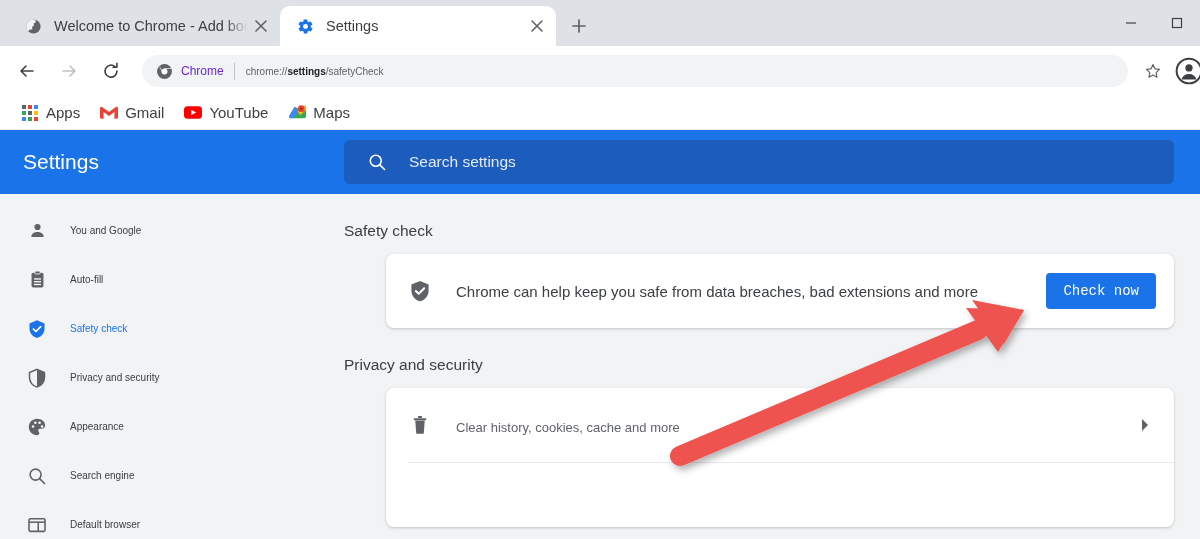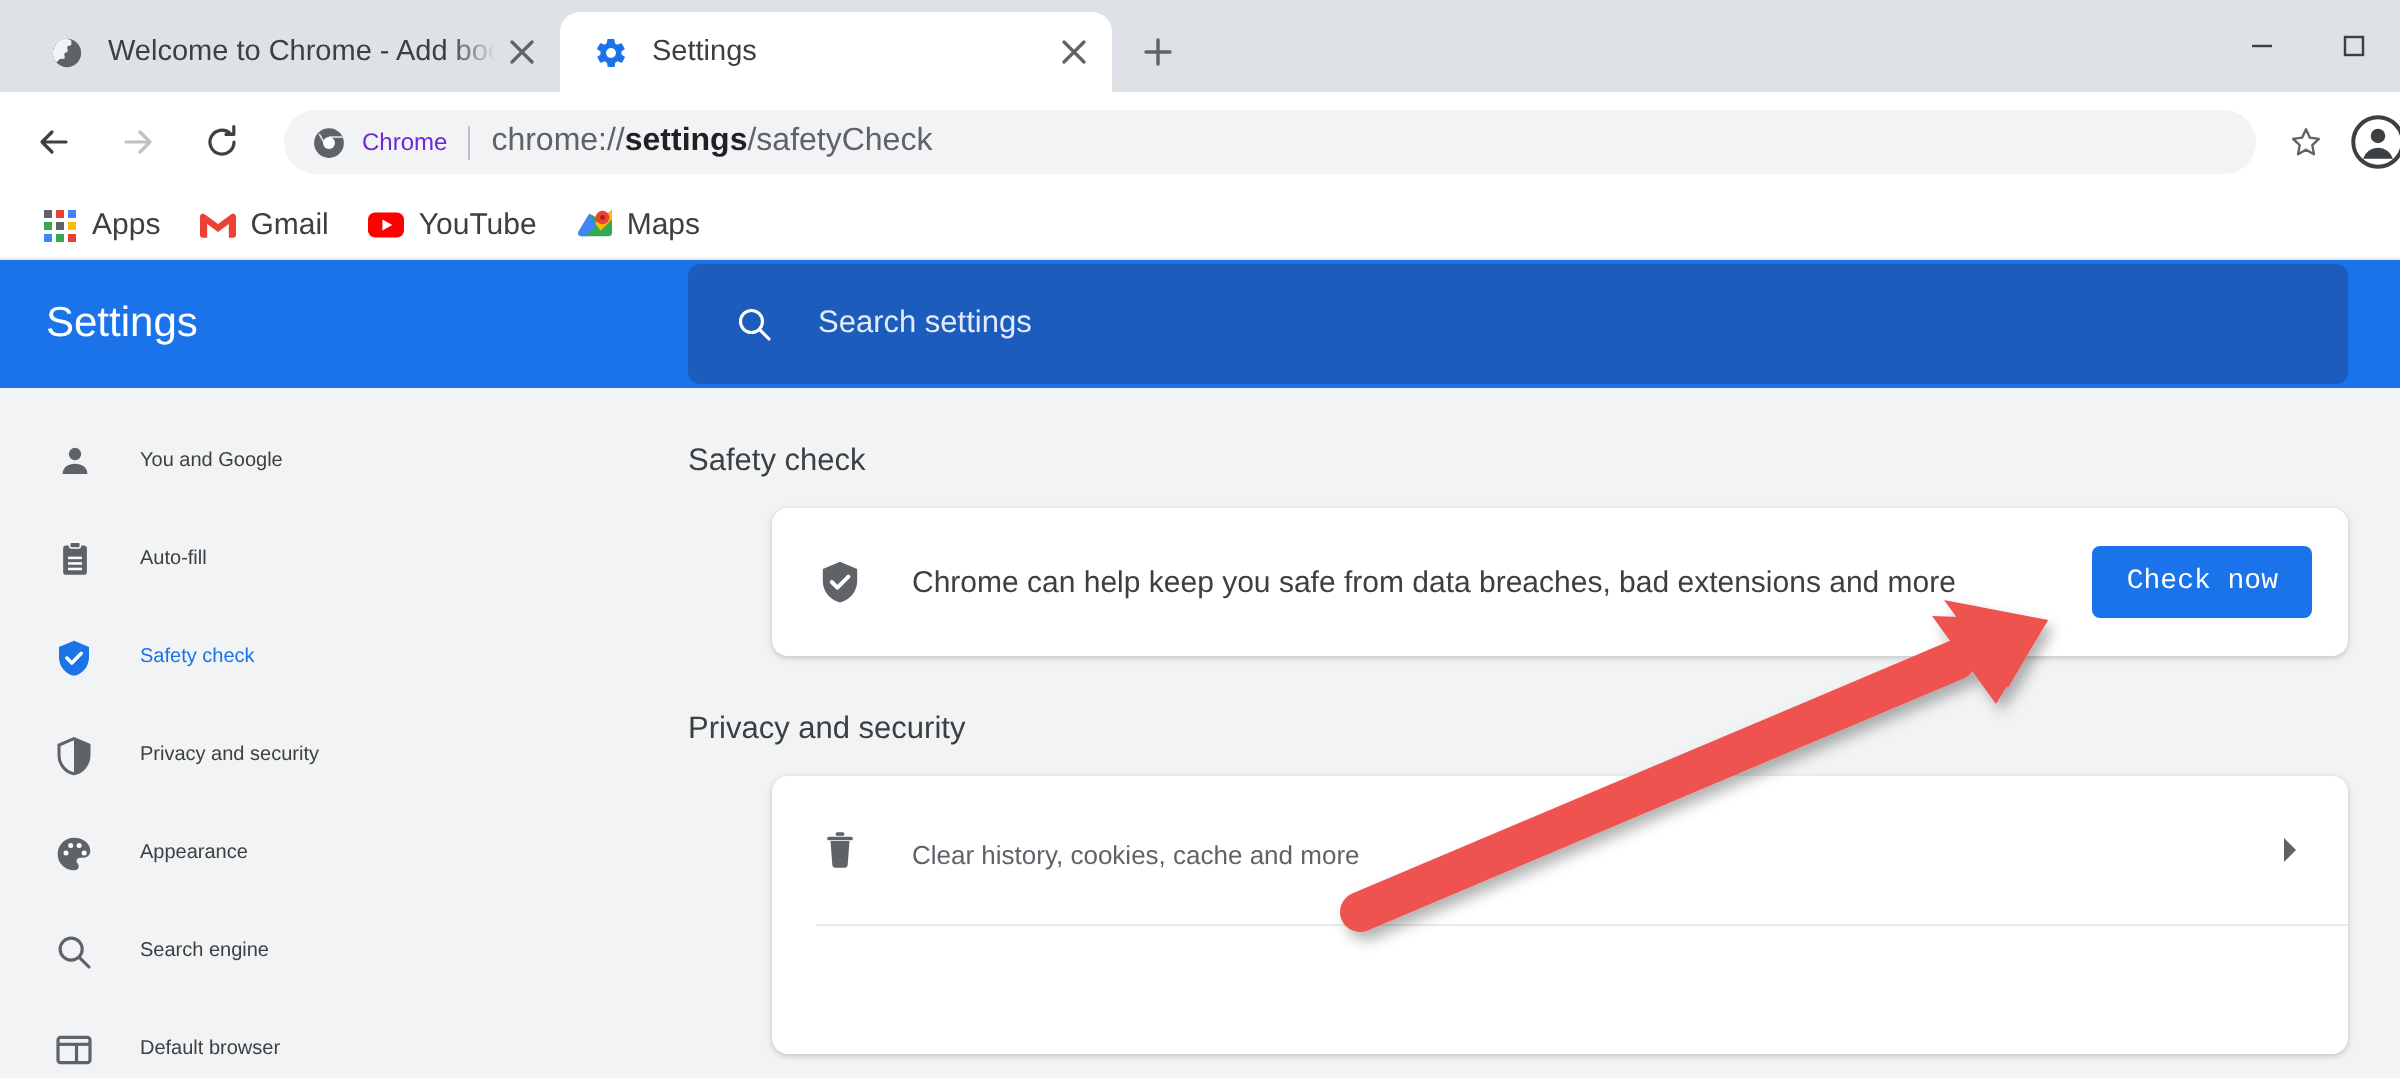--- a/index.html
+++ b/index.html
@@ -83,21 +83,21 @@
     border-radius: 16px;
     display: flex;
     align-items: center;
     margin: 0 8px 0 10px;
     padding: 0 14px;
     overflow: hidden;
   }
   .omnibox .chip-icon { width: 17px; height: 17px; flex: 0 0 17px; margin-right: 8px; display: flex; align-items: center; justify-content: center; }
   .omnibox .chip-label { font-size: 12px; color: #6d28d9; margin-right: 10px; white-space: nowrap; }
   .omnibox .chip-sep { width: 1px; height: 17px; background: #bdc1c6; margin-right: 11px; flex: 0 0 1px; }
-  .omnibox .url { font-size: 16px; color: #5f6368; white-space: nowrap; }
+  .omnibox .url { font-size: 10px; color: #5f6368; white-space: nowrap; }
   .omnibox .url b { color: #202124; font-weight: 700; }
   .toolbar-right { display: flex; align-items: center; flex: 0 0 auto; }
   .star-btn { width: 34px; height: 34px; display: flex; align-items: center; justify-content: center; border-radius: 50%; }
   .avatar-btn { width: 34px; height: 34px; display: flex; align-items: center; justify-content: center; margin-left: 2px; margin-right: -14px; }
 
   
   .bookmarks {
     height: 34px;
     background: #ffffff;
     display: flex;
@@ -126,21 +126,21 @@
   .settings-title {
     width: 344px;
     padding-left: 23px;
     font-size: 21px;
     color: #ffffff;
     flex: 0 0 344px;
   }
   .settings-search {
     flex: 1 1 auto;
     margin-right: 26px;
-    height: 60px;
+    height: 44px;
     background: #1b5cbd;
     border-radius: 6px;
     display: flex;
     align-items: center;
     padding-left: 22px;
   }
   .settings-search .s-icon { width: 22px; height: 22px; flex: 0 0 22px; margin-right: 21px; display: flex; align-items: center; justify-content: center; }
   .settings-search .s-ph { font-size: 15.5px; color: #e4ebf8; }
 
   

